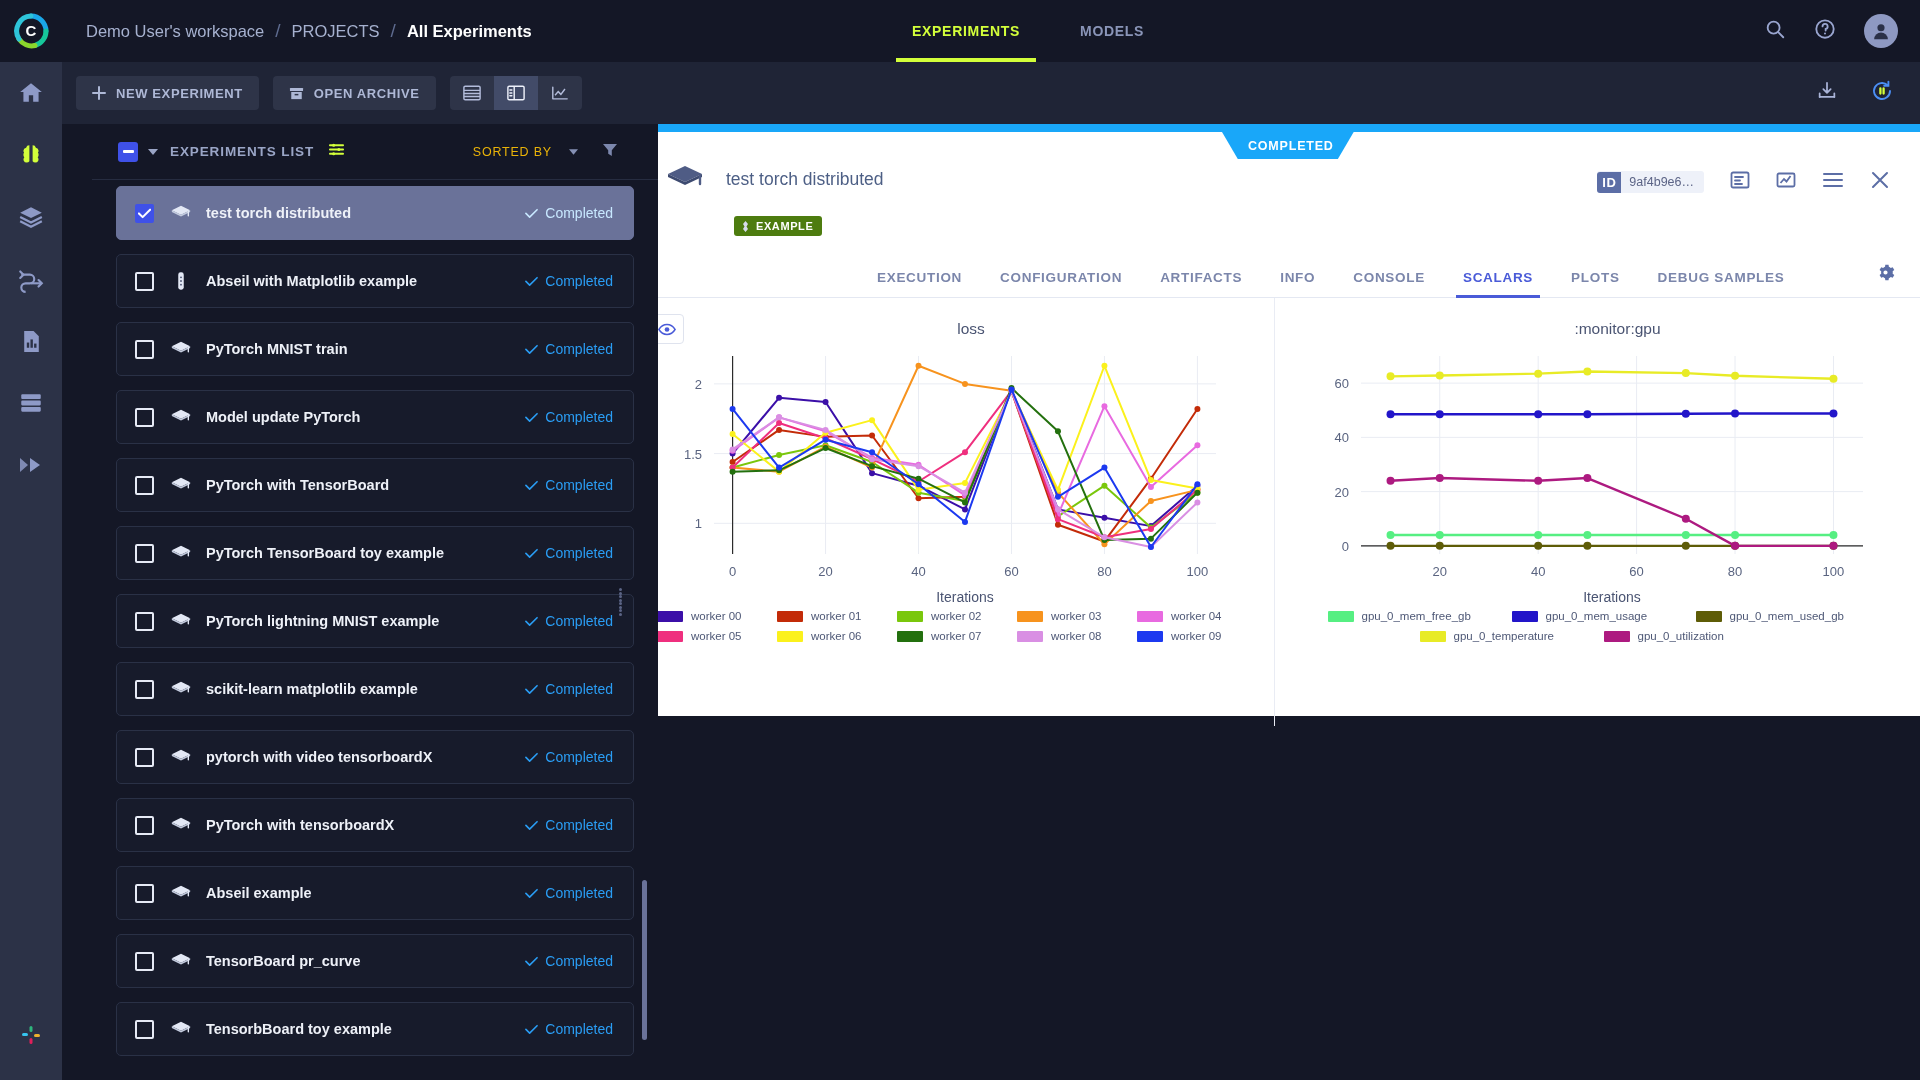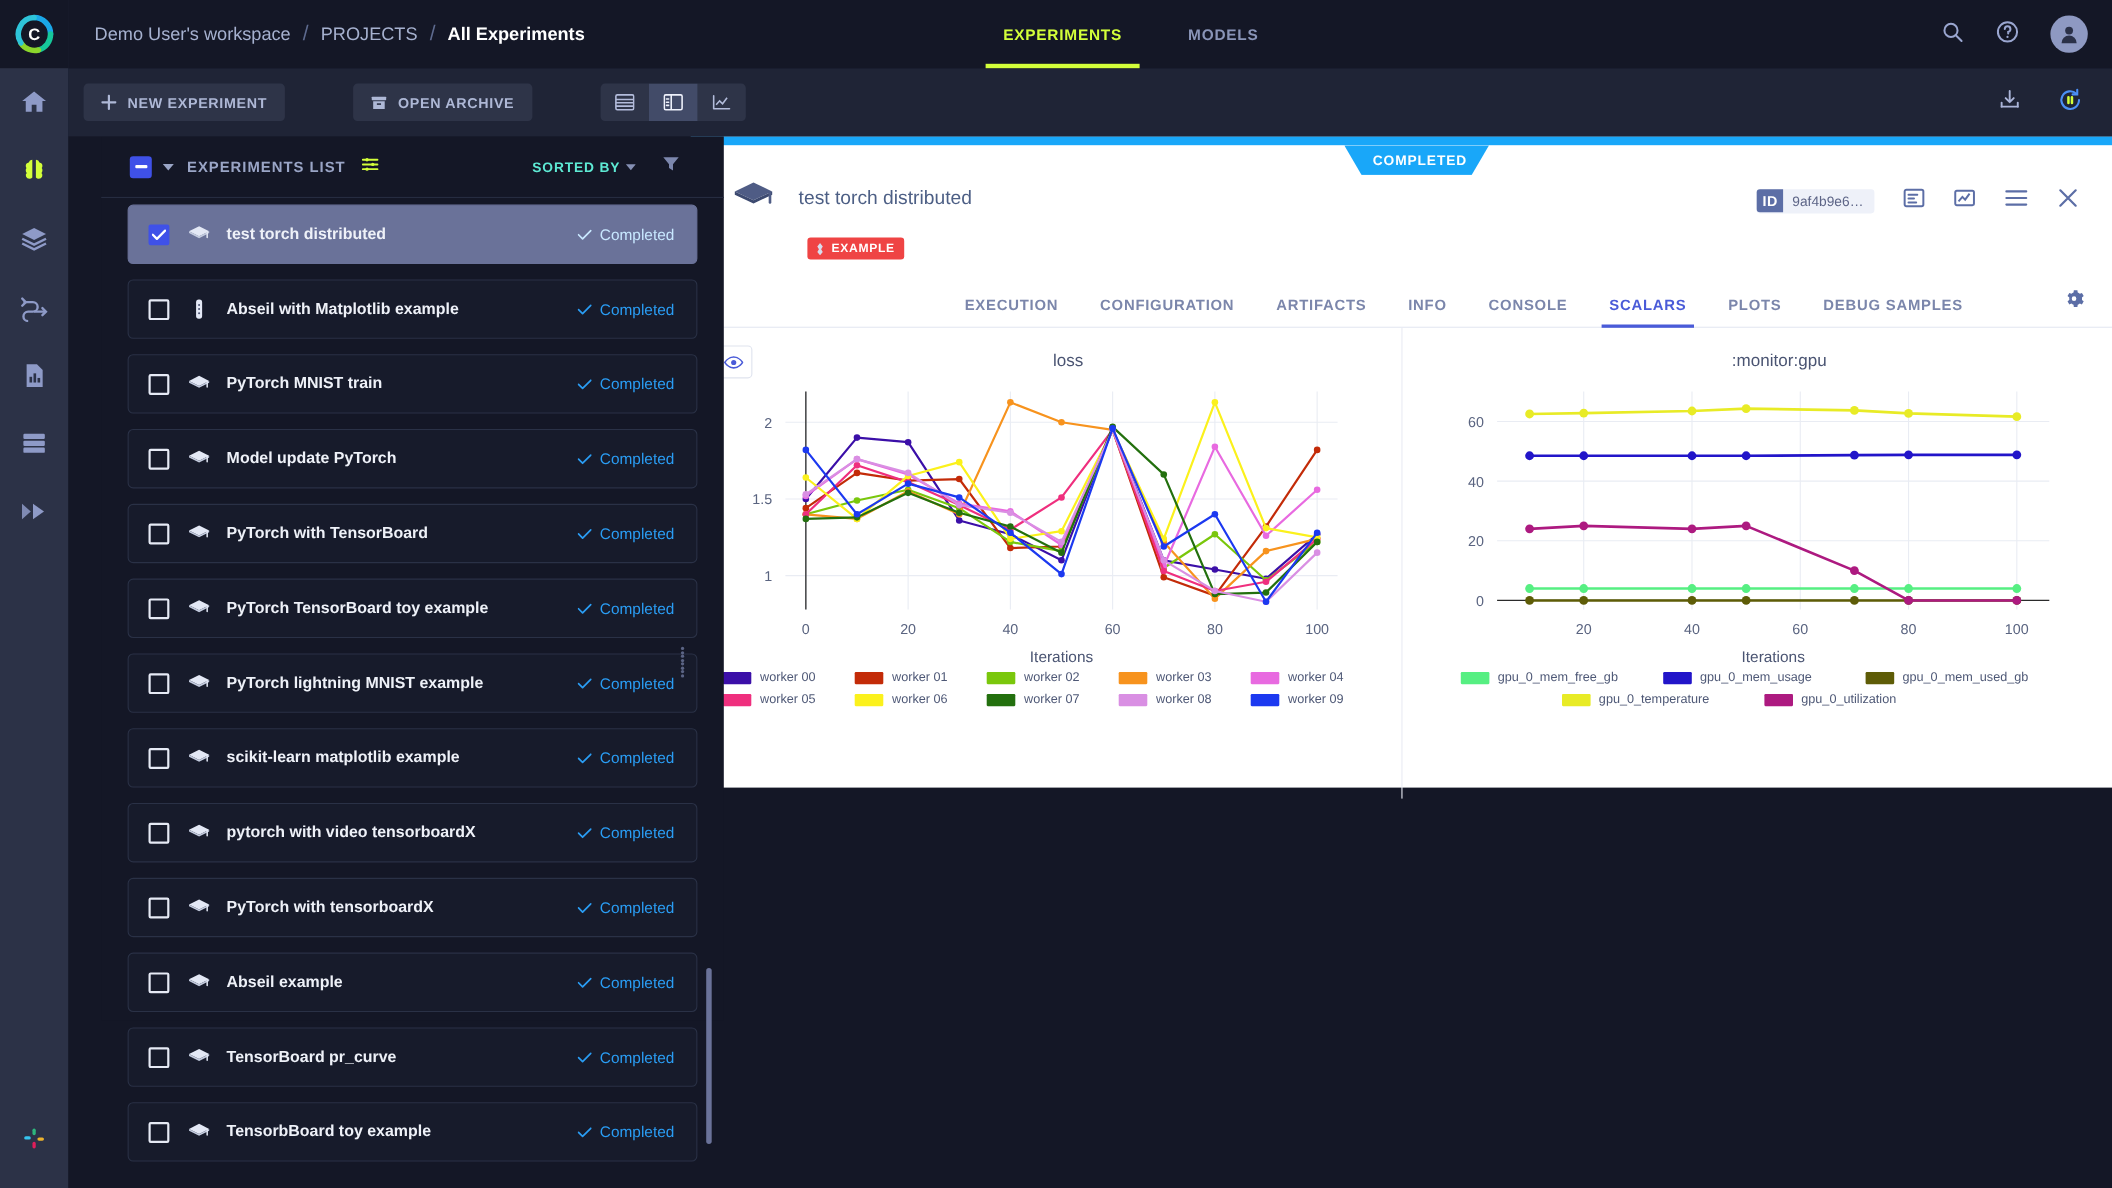--- a/index.html
+++ b/index.html
@@ -48,21 +48,21 @@
   }
   .topbar-right { position: absolute; right: 22px; top: 0; height: 62px; display: flex; align-items: center; gap: 28px; }
   .avatar {
     width: 34px; height: 34px; border-radius: 50%; background: #8e99c2;
     display: flex; align-items: center; justify-content: center; cursor: pointer;
   }
 
   
   .toolbar {
     position: absolute; left: 62px; top: 62px; width: 1858px; height: 62px;
-    background: #1f2436; display: flex; align-items: center; z-index: 18; gap: 48px;
+    background: #1f2436; display: flex; align-items: center; z-index: 18;
   }
   .tb-btn {
     display: flex; align-items: center; gap: 10px; height: 34px; padding: 0 16px;
     background: #2e3448; border-radius: 4px; color: #aeb8d6; font-size: 13px;
     font-weight: bold; letter-spacing: .6px; cursor: pointer; margin-left: 14px;
   }
   .viewgroup { display: flex; margin-left: 14px; background: #2e3448; border-radius: 4px; overflow: hidden; }
   .view-btn {
     width: 44px; height: 34px; display: flex; align-items: center; justify-content: center; cursor: pointer;
   }
@@ -81,22 +81,22 @@
   }
   .cb-minus {
     width: 20px; height: 20px; border-radius: 3px; background: #3f51e8;
     display: flex; align-items: center; justify-content: center; cursor: pointer;
   }
   .cb-minus i { display: block; width: 11px; height: 2.5px; background: #fff; border-radius: 1px; }
   .caret-down { width: 0; height: 0; border-left: 5px solid transparent; border-right: 5px solid transparent;
     border-top: 6px solid #9aa5c6; margin-left: 10px; cursor: pointer; }
   .list-title { color: #9aa5c6; font-size: 13.5px; font-weight: bold; letter-spacing: .9px; margin-left: 12px; }
   .sortedby { margin-left: auto; display: flex; align-items: center; gap: 24px; padding-right: 40px; }
-  .sortedby-label { color: #5eead4; font-size: 12.5px; font-weight: bold; letter-spacing: .8px;
-    display: flex; align-items: center; gap: 5px; cursor: pointer; }
+  .sortedby-label { color: #eab308; font-size: 12.5px; font-weight: normal; letter-spacing: .8px;
+    display: flex; align-items: center; gap: 17px; cursor: pointer; }
 
   .list-scroll { position: relative; height: 900px; overflow: hidden; padding: 6px 24px 0 24px; }
   .exp-row {
     position: relative; display: flex; align-items: center; height: 54px; margin-bottom: 14px;
     border: 1px solid #2a3146; border-radius: 5px; background: #171b2b; cursor: pointer;
   }
   .exp-row.selected { background: #6a7299; border-color: #6a7299; }
   .exp-cb {
     width: 19px; height: 19px; border: 2px solid #e6eaf5; border-radius: 2px; margin-left: 18px;
     background: transparent; display: flex; align-items: center; justify-content: center; cursor: pointer;
@@ -133,21 +133,21 @@
     background: #19a7f9; color: #fff; font-size: 12.5px; font-weight: bold; letter-spacing: .8px;
     display: flex; align-items: center;
     clip-path: polygon(0 0, 100% 0, 88% 100%, 12% 100%);
   }
   .detail-head { position: relative; padding: 24px 0 0 34px; height: 122px; }
   .detail-title-row { display: flex; align-items: center; }
   .exp-bigicon { width: 46px; height: 46px; display: flex; align-items: center; justify-content: center; }
   .detail-title { margin-left: 18px; color: #4d5f85; font-size: 17.5px; }
   .tagchip {
     display: inline-flex; align-items: center; gap: 6px; margin: 14px 0 0 72px;
-    background: #ef4444; color: #fff; font-size: 11px; font-weight: bold; letter-spacing: .6px;
+    background: #4d7c0f; color: #fff; font-size: 11px; font-weight: bold; letter-spacing: .6px;
     padding: 4px 9px 4px 7px; border-radius: 3px; cursor: pointer;
   }
   .detail-head-right {
     position: absolute; right: 30px; top: 38px; display: flex; align-items: center; gap: 26px;
   }
   .idchip {
     display: flex; align-items: center; background: #eef1f9; border-radius: 3px;
     height: 22px; padding-right: 10px; cursor: pointer;
   }
   .idchip b {

